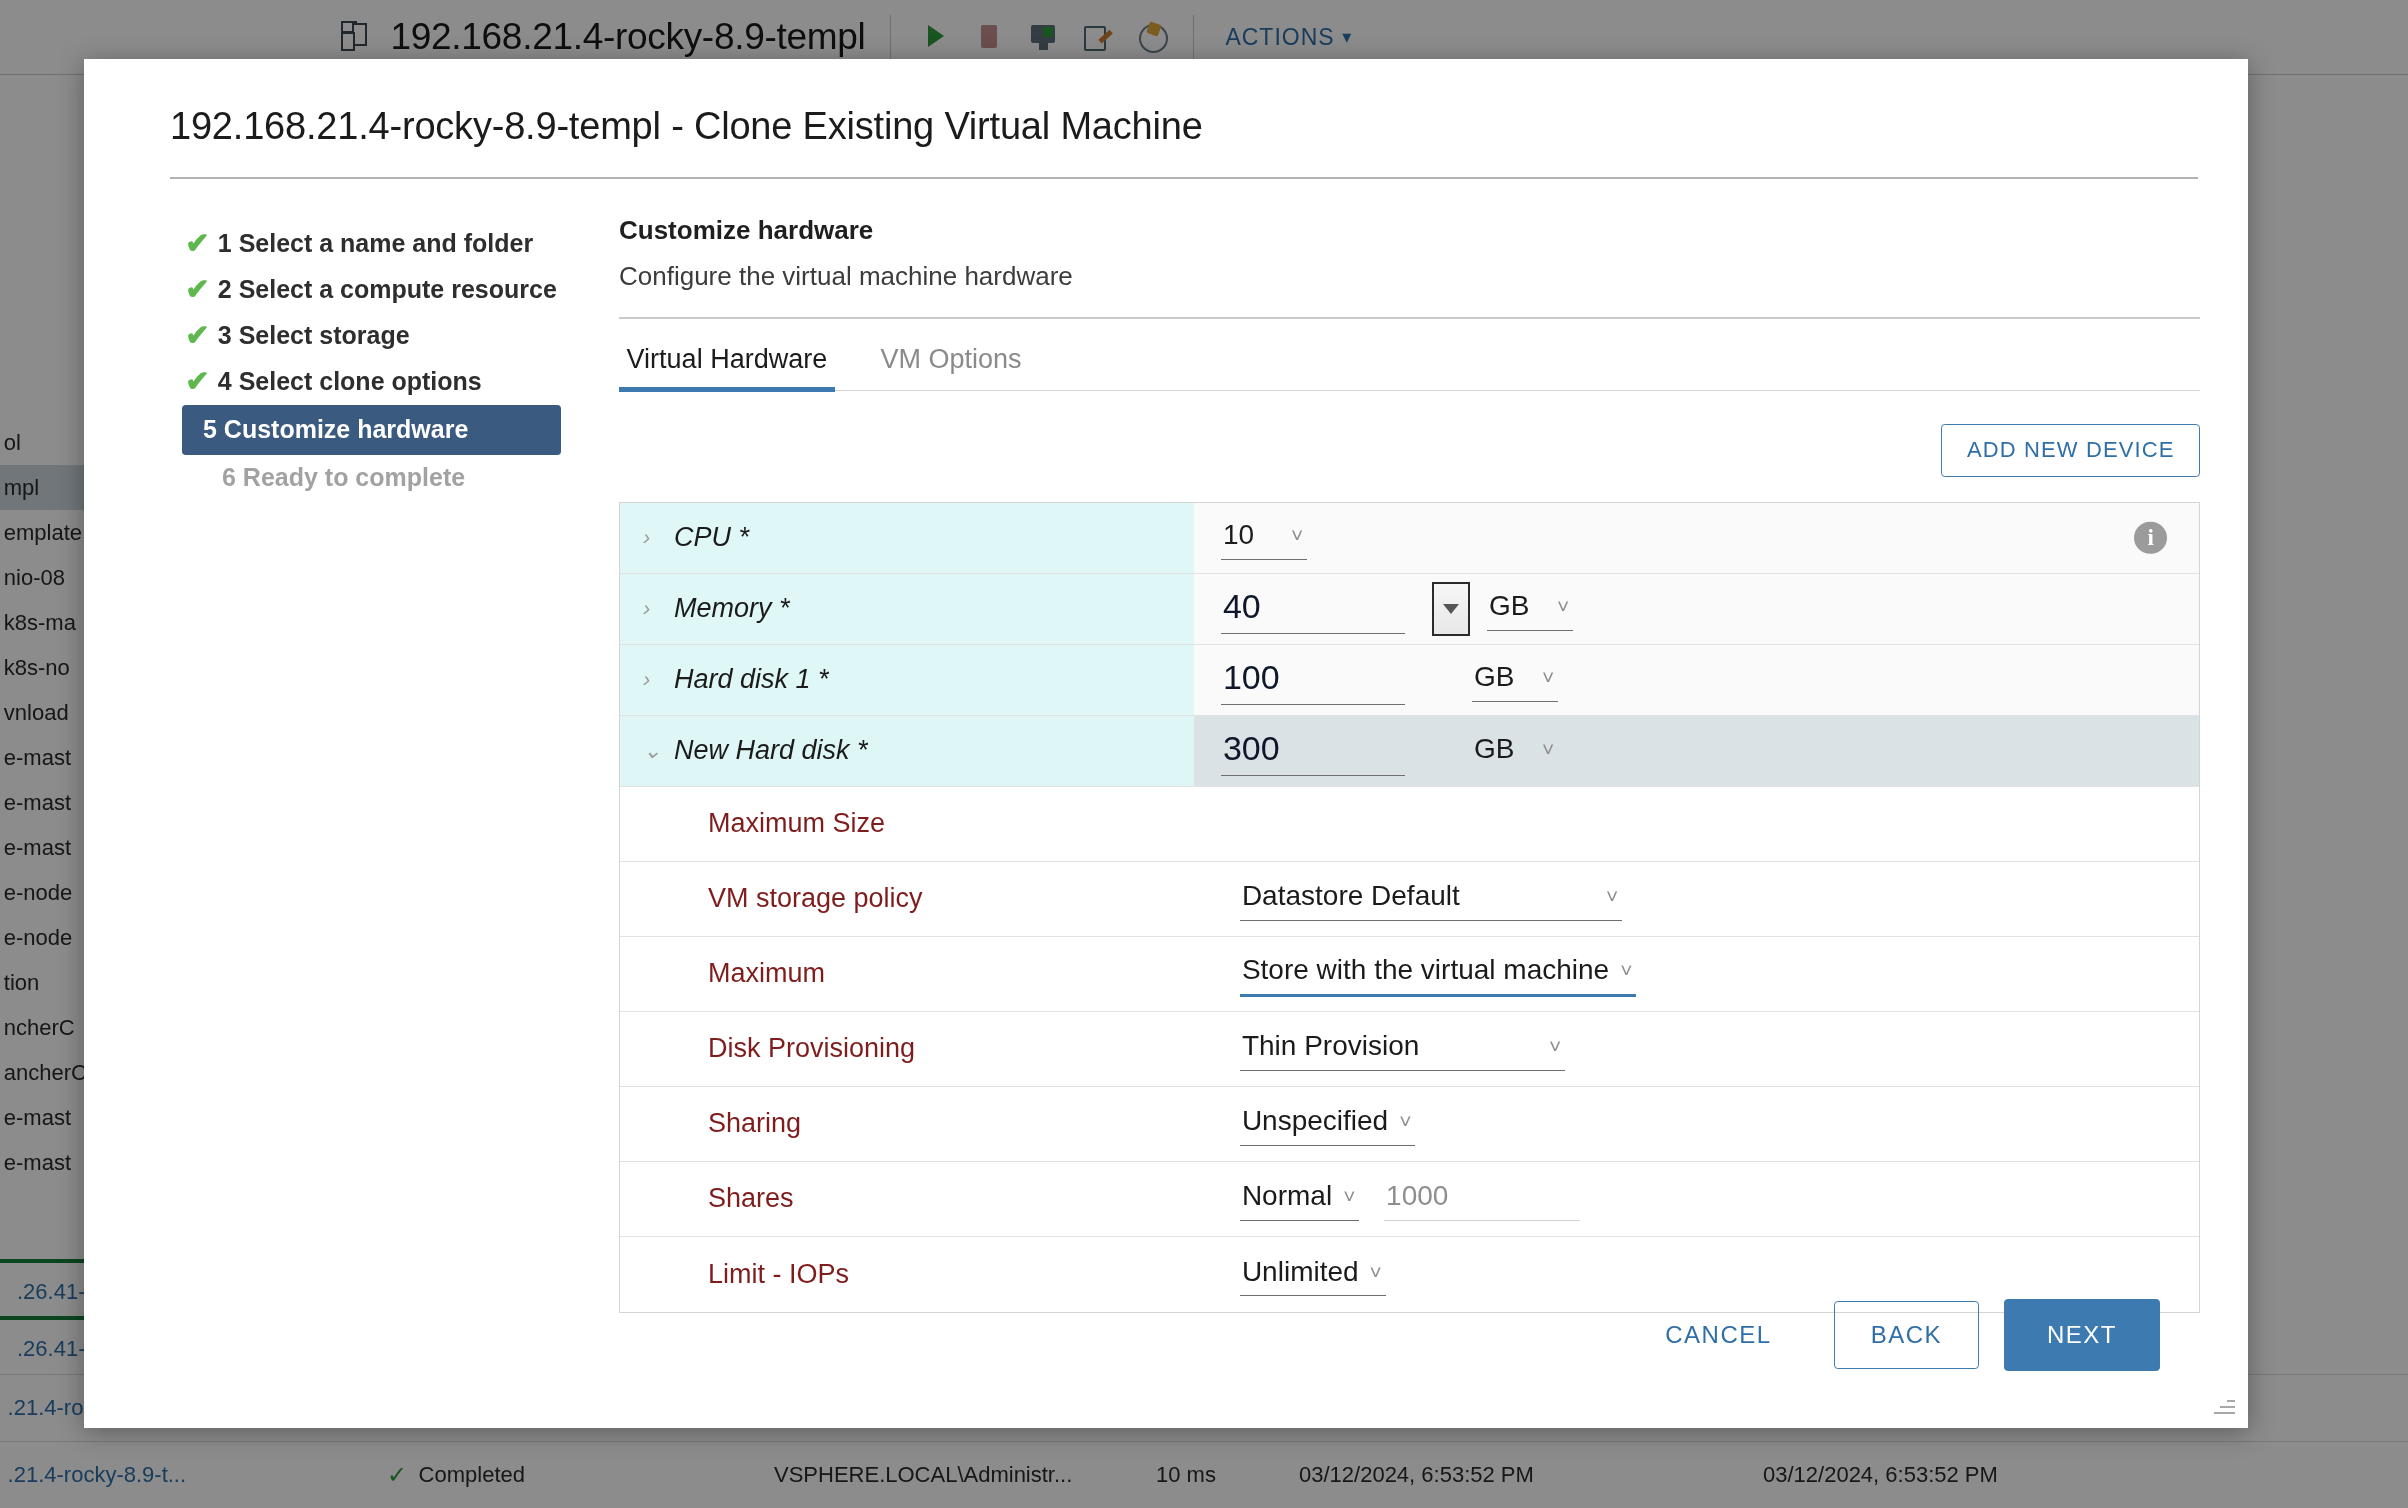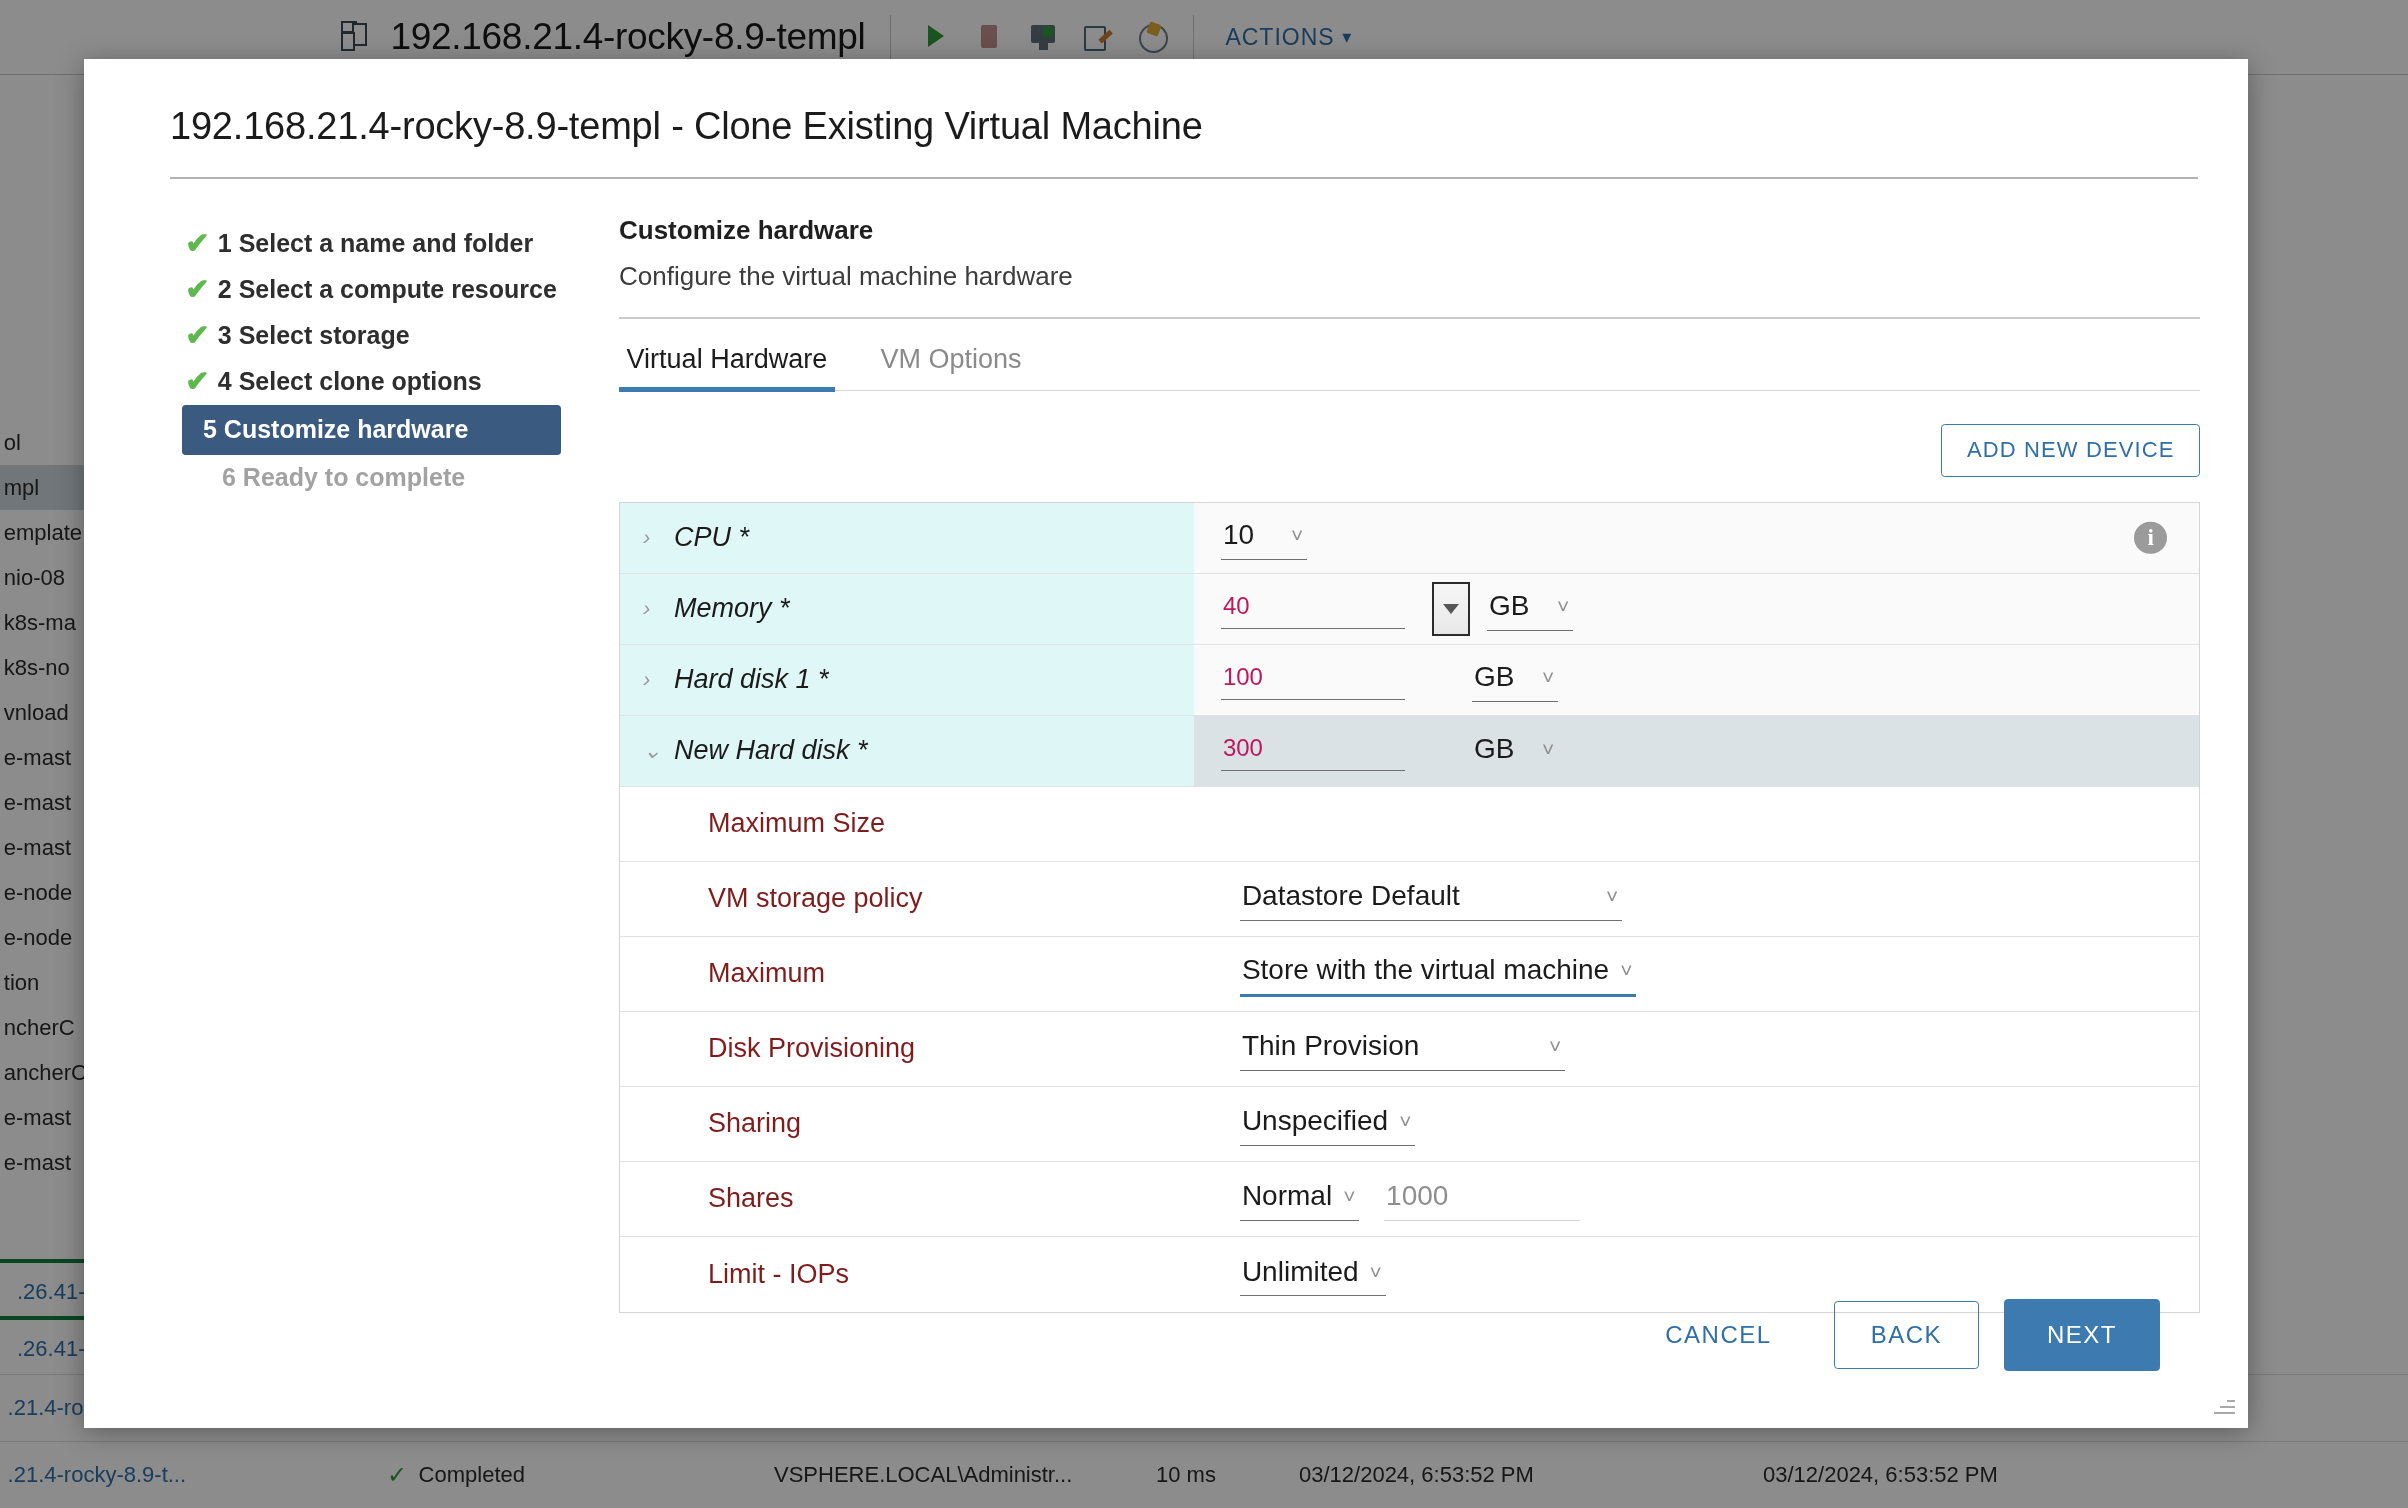--- a/index.html
+++ b/index.html
@@ -207,21 +207,21 @@
     flex: 1; background: #fafafa; display: flex; align-items: center;
     padding-left: 27px; gap: 0; position: relative;
     min-height: 70px;
   }
   .hw-row.selected .hw-value { background: #dbe2e6; }
   .hw-row.selected .hw-label { background: #dff6f6; }
 
   
   .uline-input {
     border: none; border-bottom: 1.9px solid #6f6f6f; background: transparent;
-    font-size: 24px; color: #be185d; font-family: inherit;
+    font-size: 34px; color: #0f172a; font-family: inherit;
     width: 115px; padding: 3.8px 1.9px 7.6px 1.9px; outline: none;
   }
   .uline-input.w-wide { width: 184px; }
   .uline-sel {
     display: inline-flex; align-items: center; gap: 11px;
     border-bottom: 1.9px solid #6f6f6f; padding: 3.8px 3.8px 7.6px 1.9px;
     font-size: 28px; color: #1b1b1b; cursor: pointer;
     min-width: 86px;
   }
   .uline-sel .cv { color: #8e8e8e; font-size: 21px; margin-left: auto; }

